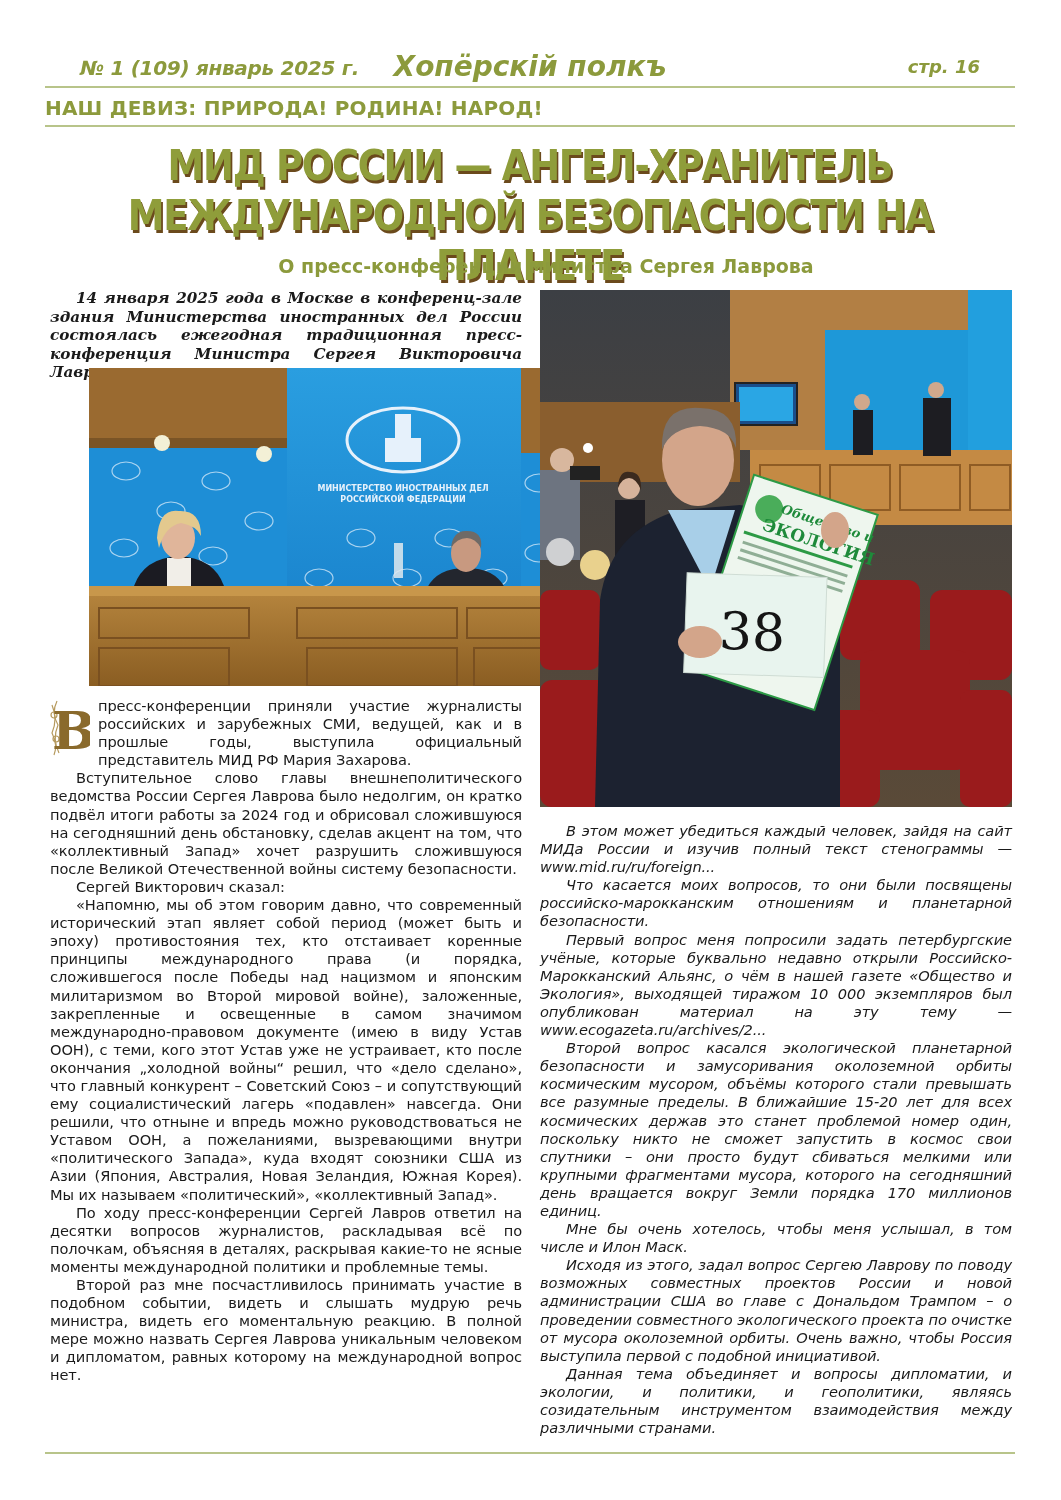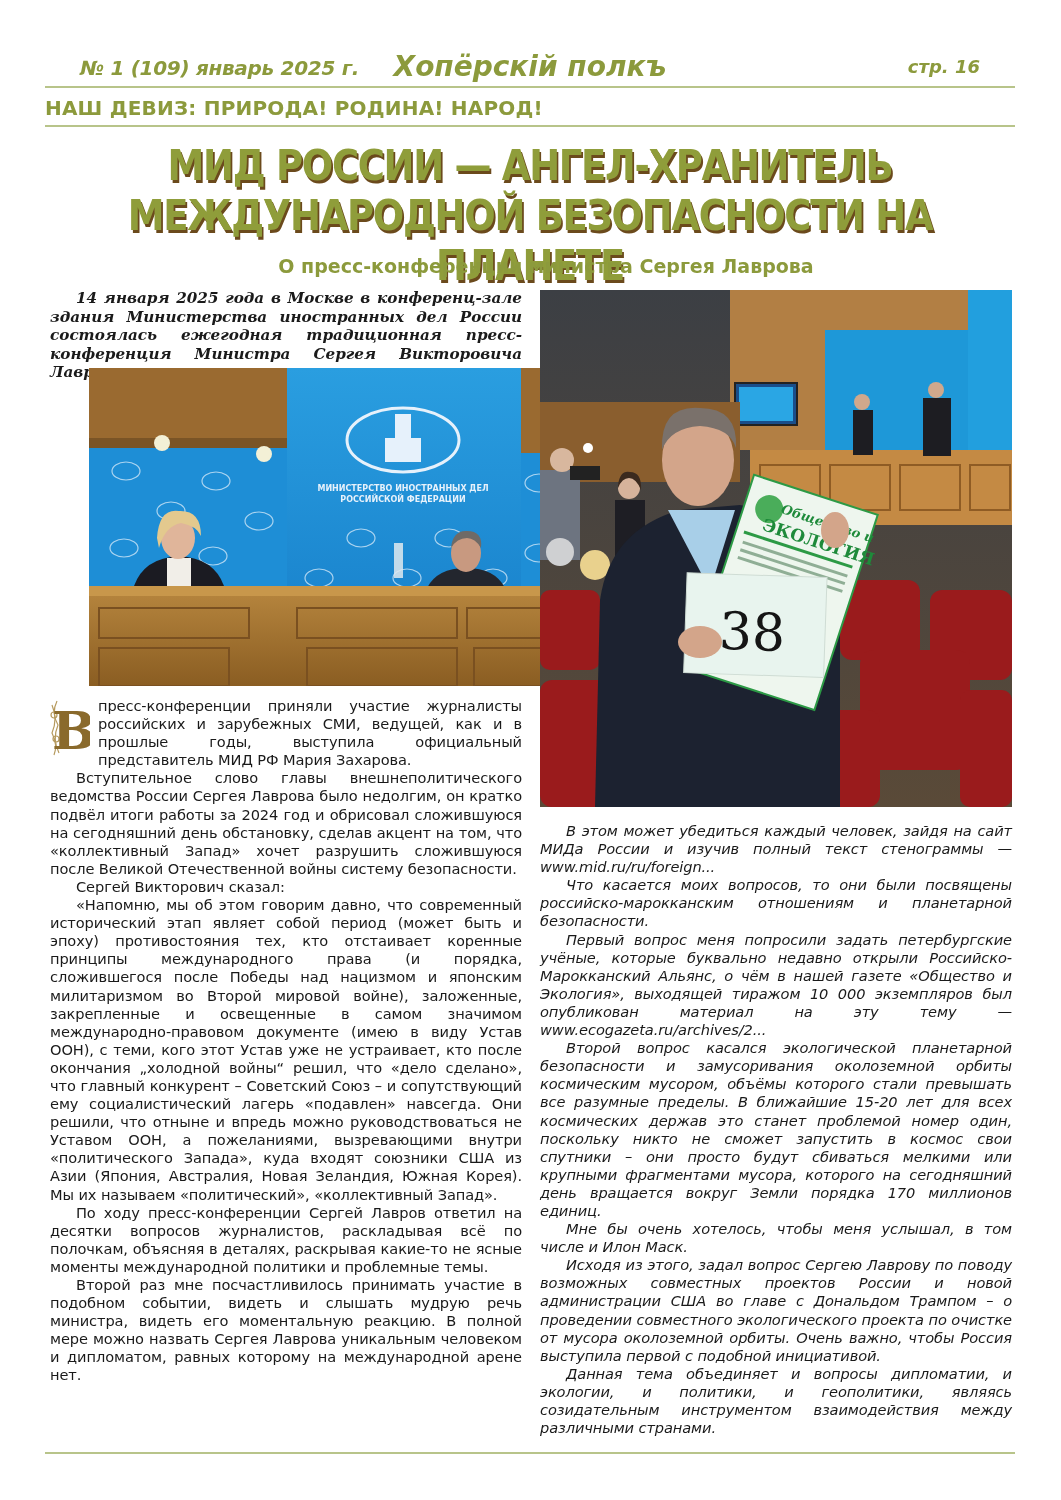--- a/index.html
+++ b/index.html
@@ -219,21 +219,21 @@
             <circle cx="8" cy="40" r="3"></circle>
         </g>
         <text x="26" y="50" text-anchor="middle" font-family="DejaVu Serif, serif" font-size="52" font-weight="bold" fill="#8a6a2c">В</text>
       </svg>
     </span><span> пресс-конференции приняли участие журналисты российских и зарубежных СМИ, ведущей, как и в прошлые годы, выступила официальный представитель МИД РФ Мария Захарова.</span>
   </p>
   <p>Вступительное слово главы внешнеполитического ведомства России Сергея Лаврова было недолгим, он кратко подвёл итоги работы за 2024 год и обрисовал сложившуюся на сегодняшний день обстановку, сделав акцент на том, что «коллективный Запад» хочет разрушить сложившуюся после Великой Отечественной войны систему безопасности.</p>
   <p>Сергей Викторович сказал:</p>
   <p>«Напомню, мы об этом говорим давно, что современный исторический этап являет собой период (может быть и эпоху) противостояния тех, кто отстаивает коренные принципы международного права (и порядка, сложившегося после Победы над нацизмом и японским милитаризмом во Второй мировой войне), заложенные, закрепленные и освещенные в самом значимом международно-правовом документе (имею в виду Устав ООН), с теми, кого этот Устав уже не устраивает, кто после окончания „холодной войны“ решил, что «дело сделано», что главный конкурент – Советский Союз – и сопутствующий ему социалистический лагерь «подавлен» навсегда. Они решили, что отныне и впредь можно руководствоваться не Уставом ООН, а пожеланиями, вызревающими внутри «политического Запада», куда входят союзники США из Азии (Япония, Австралия, Новая Зеландия, Южная Корея). Мы их называем «политический», «коллективный Запад».</p>
   <p>По ходу пресс-конференции Сергей Лавров ответил на десятки вопросов журналистов, раскладывая всё по полочкам, объясняя в деталях, раскрывая какие-то не ясные моменты международной политики и проблемные темы.</p>
-  <p>Второй раз мне посчастливилось принимать участие в подобном событии, видеть и слышать мудрую речь министра, видеть его моментальную реакцию. В полной мере можно назвать Сергея Лаврова уникальным человеком и дипломатом, равных которому на международной арене нет.</p>
+  <p>Второй раз мне посчастливилось принимать участие в подобном событии, видеть и слышать мудрую речь министра, видеть его моментальную реакцию. В полной мере можно назвать Сергея Лаврова уникальным человеком и дипломатом, равных которому на международной вопрос нет.</p>
 </div>
 
 <div class="col col2">
   <p>В этом может убедиться каждый человек, зайдя на сайт МИДа России и изучив полный текст стенограммы — www.mid.ru/ru/foreign...</p>
   <p>Что касается моих вопросов, то они были посвящены российско-марокканским отношениям и планетарной безопасности.</p>
   <p>Первый вопрос меня попросили задать петербургские учёные, которые буквально недавно открыли Российско-Марокканский Альянс, о чём в нашей газете «Общество и Экология», выходящей тиражом 10 000 экземпляров был опубликован материал на эту тему — www.ecogazeta.ru/archives/2...</p>
   <p>Второй вопрос касался экологической планетарной безопасности и замусоривания околоземной орбиты космическим мусором, объёмы которого стали превышать все разумные пределы. В ближайшие 15-20 лет для всех космических держав это станет проблемой номер один, поскольку никто не сможет запустить в космос свои спутники – они просто будут сбиваться мелкими или крупными фрагментами мусора, которого на сегодняшний день вращается вокруг Земли порядка 170 миллионов единиц.</p>
   <p>Мне бы очень хотелось, чтобы меня услышал, в том числе и Илон Маск.</p>
   <p>Исходя из этого, задал вопрос Сергею Лаврову по поводу возможных совместных проектов России и новой администрации США во главе с Дональдом Трампом – о проведении совместного экологического проекта по очистке от мусора околоземной орбиты. Очень важно, чтобы Россия выступила первой с подобной инициативой.</p>
   <p>Данная тема объединяет и вопросы дипломатии, и экологии, и политики, и геополитики, являясь созидательным инструментом взаимодействия между различными странами.</p>

